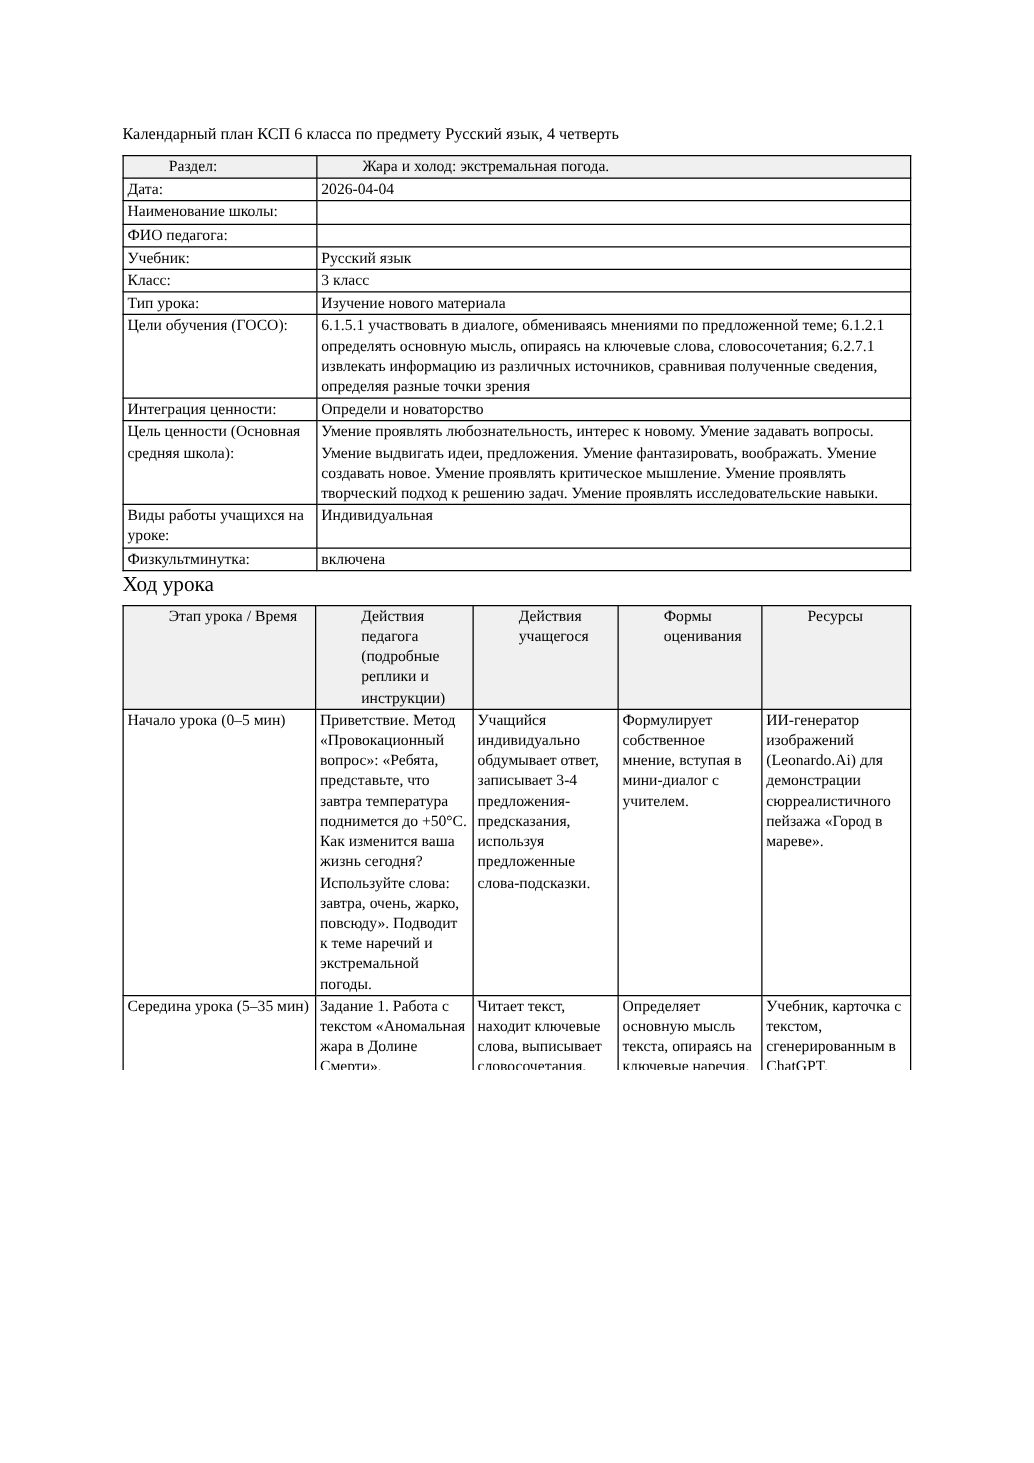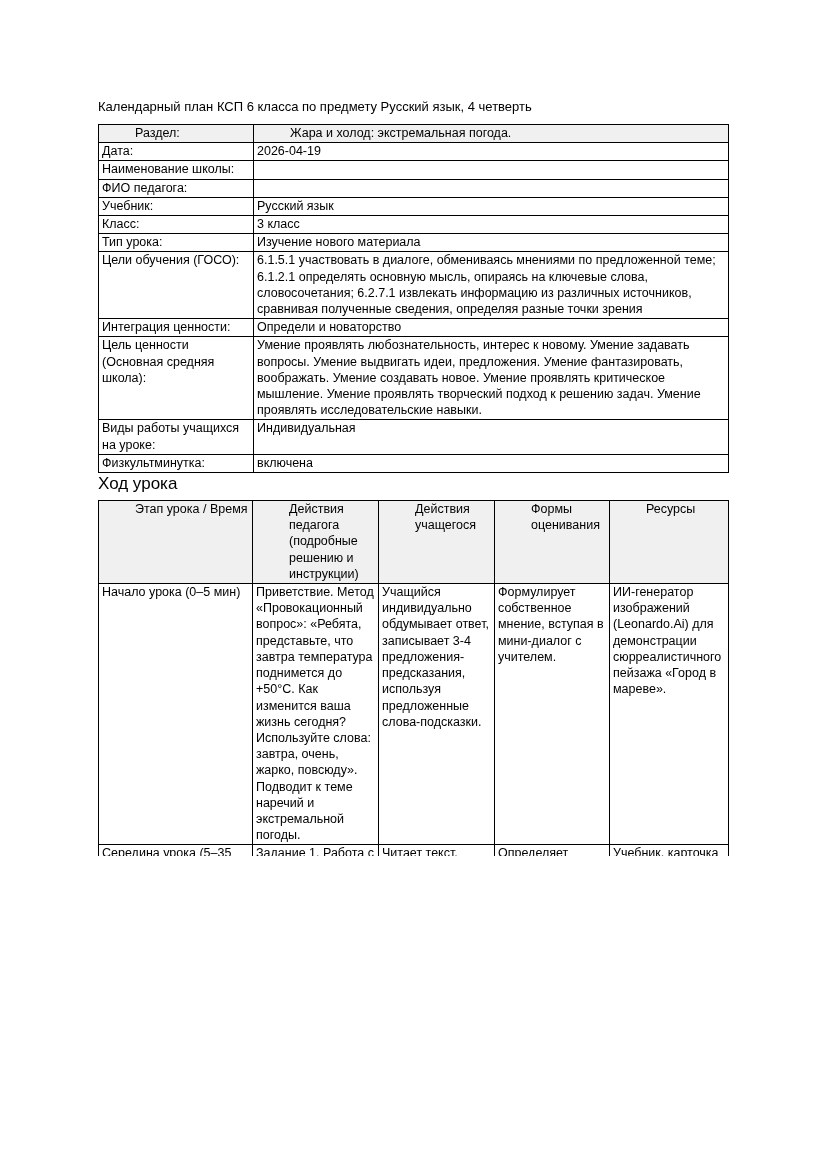--- a/index.html
+++ b/index.html
@@ -8,21 +8,21 @@
     --text-color:#000000;
     --page-bg:#ffffff;
   }
   html,body{margin:0;padding:0;background:var(--page-bg);}
   .page{
     position:relative;
     width:827px;height:856px;
     box-sizing:border-box;
     background:var(--page-bg);
     padding:99px 98px 0 98px;
-    font-family:Liberation Sans, sans-serif;
+    font-family:Liberation Serif, serif;
     color:var(--text-color);
     overflow:hidden;
   }
   .doc-title{
     font-size:13px;
     font-weight:normal;
     margin:0 0 9px 0;
     line-height:16px;
   }
   table{
@@ -58,21 +58,21 @@
       <col style="width:155px">
       <col style="width:475px">
     </colgroup>
     <tbody id="info-tbody">
         <tr class="shaded">
           <td>Раздел:</td>
           <td>Жара и холод: экстремальная погода.</td>
         </tr>
         <tr>
           <td>Дата:</td>
-          <td>2026-04-19</td>
+          <td>2026-04-04</td>
         </tr>
         <tr>
           <td>Наименование школы:</td>
           <td></td>
         </tr>
         <tr>
           <td>ФИО педагога:</td>
           <td></td>
         </tr>
         <tr>
@@ -116,21 +116,21 @@
     <colgroup>
       <col style="width:154px">
       <col style="width:126px">
       <col style="width:116px">
       <col style="width:115px">
       <col style="width:119px">
     </colgroup>
     <tbody id="lesson-tbody">
         <tr class="shaded">
           <td>Этап урока / Время</td>
-          <td>Действия педагога (подробные решению и инструкции)</td>
+          <td>Действия педагога (подробные реплики и инструкции)</td>
           <td>Действия учащегося</td>
           <td>Формы оценивания</td>
           <td>Ресурсы</td>
         </tr>
         <tr>
           <td>Начало урока (0–5 мин)</td>
           <td>Приветствие. Метод «Провокационный вопрос»: «Ребята, представьте, что завтра температура поднимется до +50°C. Как изменится ваша жизнь сегодня? Используйте слова: завтра, очень, жарко, повсюду». Подводит к теме наречий и экстремальной погоды.</td>
           <td>Учащийся индивидуально обдумывает ответ, записывает 3-4 предложения-предсказания, используя предложенные слова-подсказки.</td>
           <td>Формулирует собственное мнение, вступая в мини-диалог с учителем.</td>
           <td>ИИ-генератор изображений (Leonardo.Ai) для демонстрации сюрреалистичного пейзажа «Город в мареве».</td>

